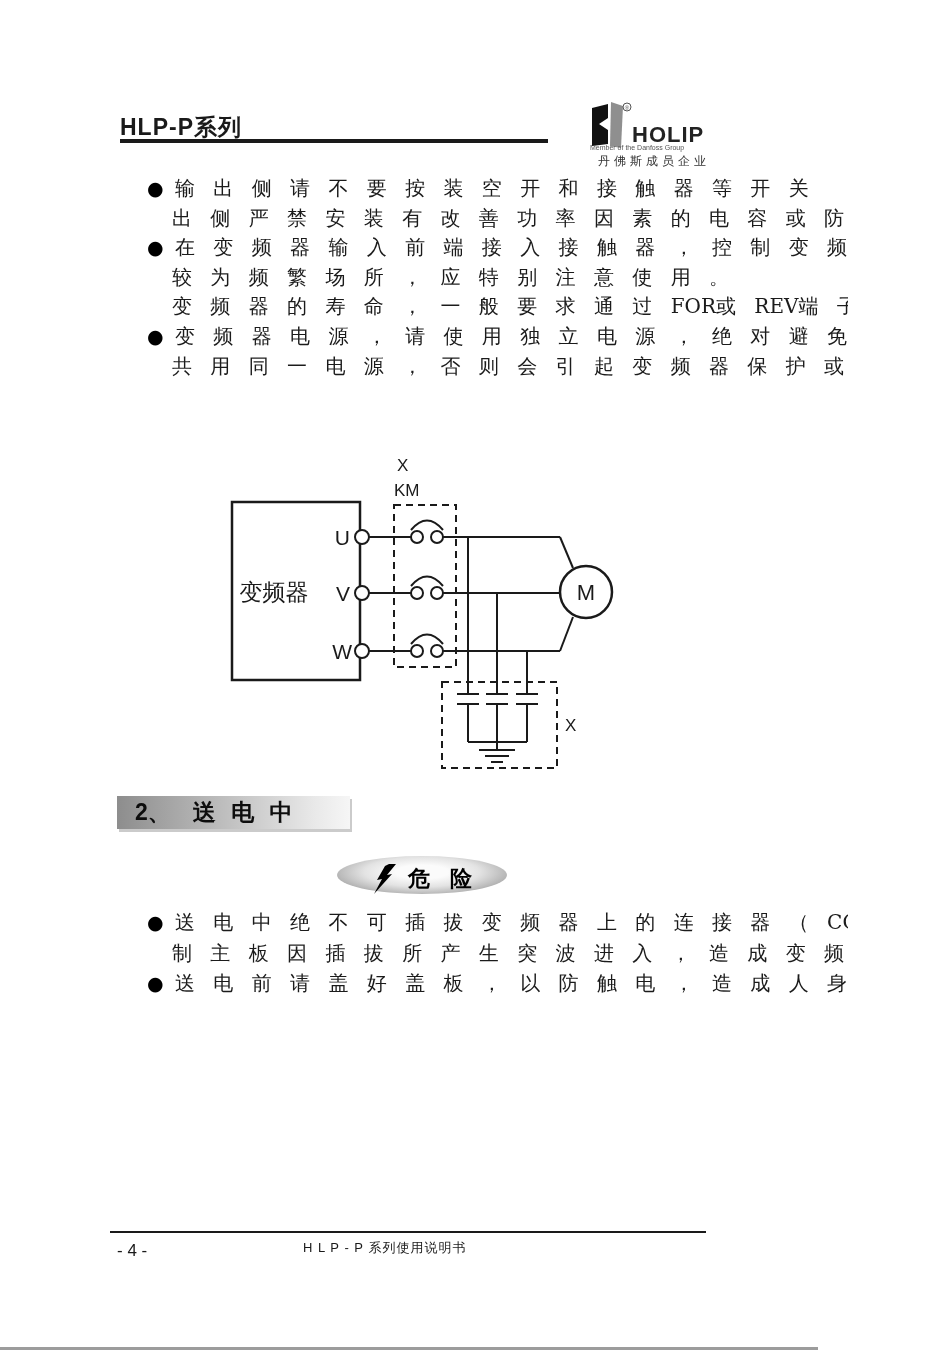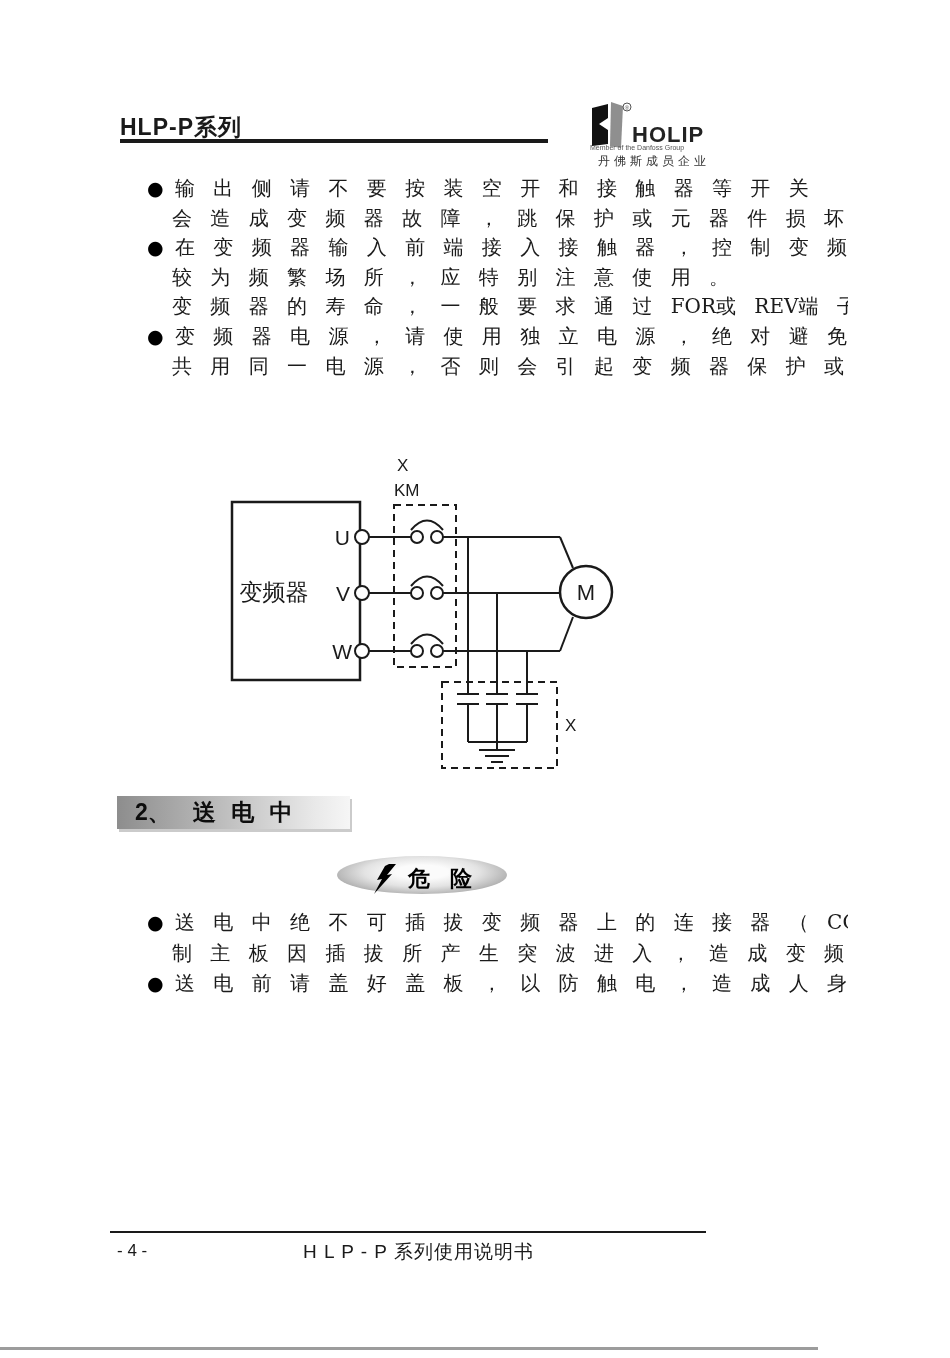--- a/index.html
+++ b/index.html
@@ -43,21 +43,21 @@
 
   
   .danger{position:absolute;left:337px;top:856px;width:170px;height:38px;border-radius:50%;
           background:radial-gradient(ellipse at 50% 42%,#fbfbfb 22%,#e3e3e3 48%,#a9a9a9 78%,#636363 100%);
           display:flex;align-items:flex-end;justify-content:center;}
   .danger-label{font-size:22px;font-weight:bold;color:#000;word-spacing:14px;margin-left:10px;}
 
   
   .foot-rule{position:absolute;left:110px;top:1231px;width:596px;height:2px;background:#1a1a1a;}
   .foot-page{position:absolute;left:117px;top:1241px;font-size:17px;color:#1a1a1a;}
-  .foot-title{position:absolute;left:303px;top:1239px;font-size:19px;font-weight:500;
+  .foot-title{position:absolute;left:303px;top:1239px;font-size:13px;font-weight:500;
               letter-spacing:1px;color:#1a1a1a;}
   .bottom-edge{position:absolute;left:0;top:1347px;width:818px;height:3px;background:#9c9c9c;}
 </style>
 </head>
 <body>
 
 <div class="page">
 
   <div class="hdr-title">HLP-P系列</div>
   <div class="hdr-rule"></div>
@@ -69,21 +69,21 @@
       <circle cx="37" cy="5" r="4" fill="none" stroke="#555" stroke-width="1"></circle>
       <text x="37" y="7.5" font-size="6" text-anchor="middle" fill="#555">®</text>
     </svg>
     <div class="logo-brand">HOLIP</div>
     <div class="logo-tag-en">Member of the Danfoss Group</div>
     <div class="logo-tag-cn">丹佛斯成员企业</div>
   </div>
 
   <div class="tgroup tgroup-a">
     <div class="tline"><span class="mark">●</span><span class="txt-first">输 出 侧 请 不 要 按 装 空 开 和 接 触 器 等 开 关</span></div>
-    <div class="tline"><span class="txt-cont">会 造 成 变 频 器 故 障 ， 跳 保 护 或 元 器 件 损 坏</span></div>
+    <div class="tline"><span class="txt-cont">出 侧 严 禁 安 装 有 改 善 功 率 因 素 的 电 容 或 防</span></div>
     <div class="tline"><span class="mark">●</span><span class="txt-first">在 变 频 器 输 入 前 端 接 入 接 触 器 ， 控 制 变 频</span></div>
     <div class="tline"><span class="txt-cont">较 为 频 繁 场 所 ， 应 特 别 注 意 使 用 。</span></div>
     <div class="tline"><span class="txt-cont">变 频 器 的 寿 命 ， 一 般 要 求 通 过 FOR或  REV端 子</span></div>
     <div class="tline"><span class="mark">●</span><span class="txt-first">变 频 器 电 源 ， 请 使 用 独 立 电 源 ， 绝 对 避 免</span></div>
     <div class="tline"><span class="txt-cont">共 用 同 一 电 源 ， 否 则 会 引 起 变 频 器 保 护 或</span></div>
   </div>
 
   <svg class="diagram" width="420" height="340" viewBox="220 440 420 340" fill="none" stroke="#1a1a1a" stroke-width="2">
 
     <rect x="232" y="502" width="128" height="178" stroke-width="2.5"></rect>

